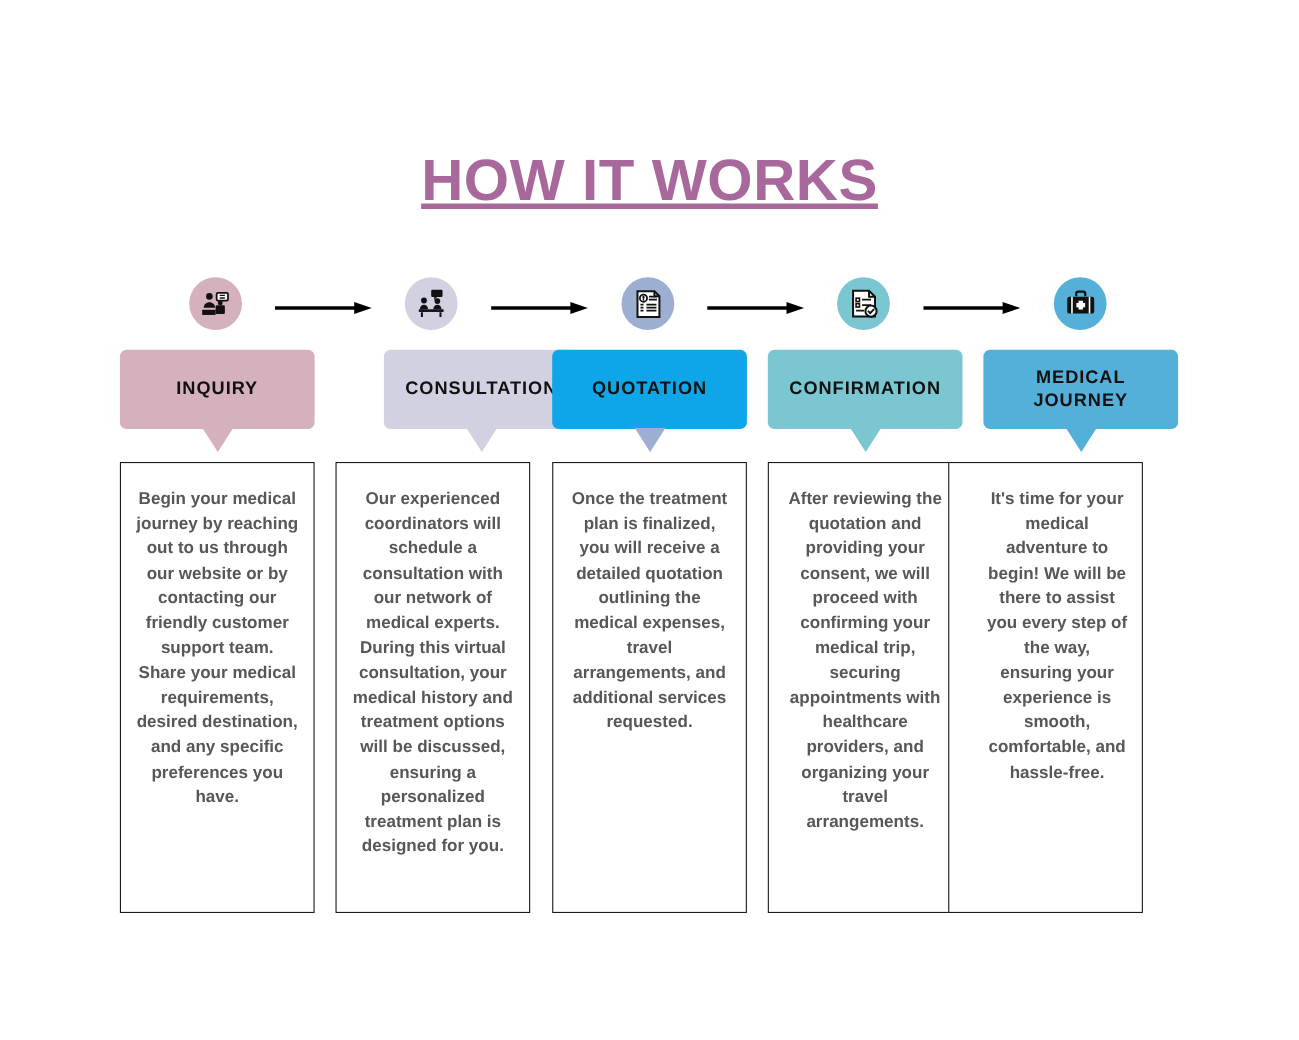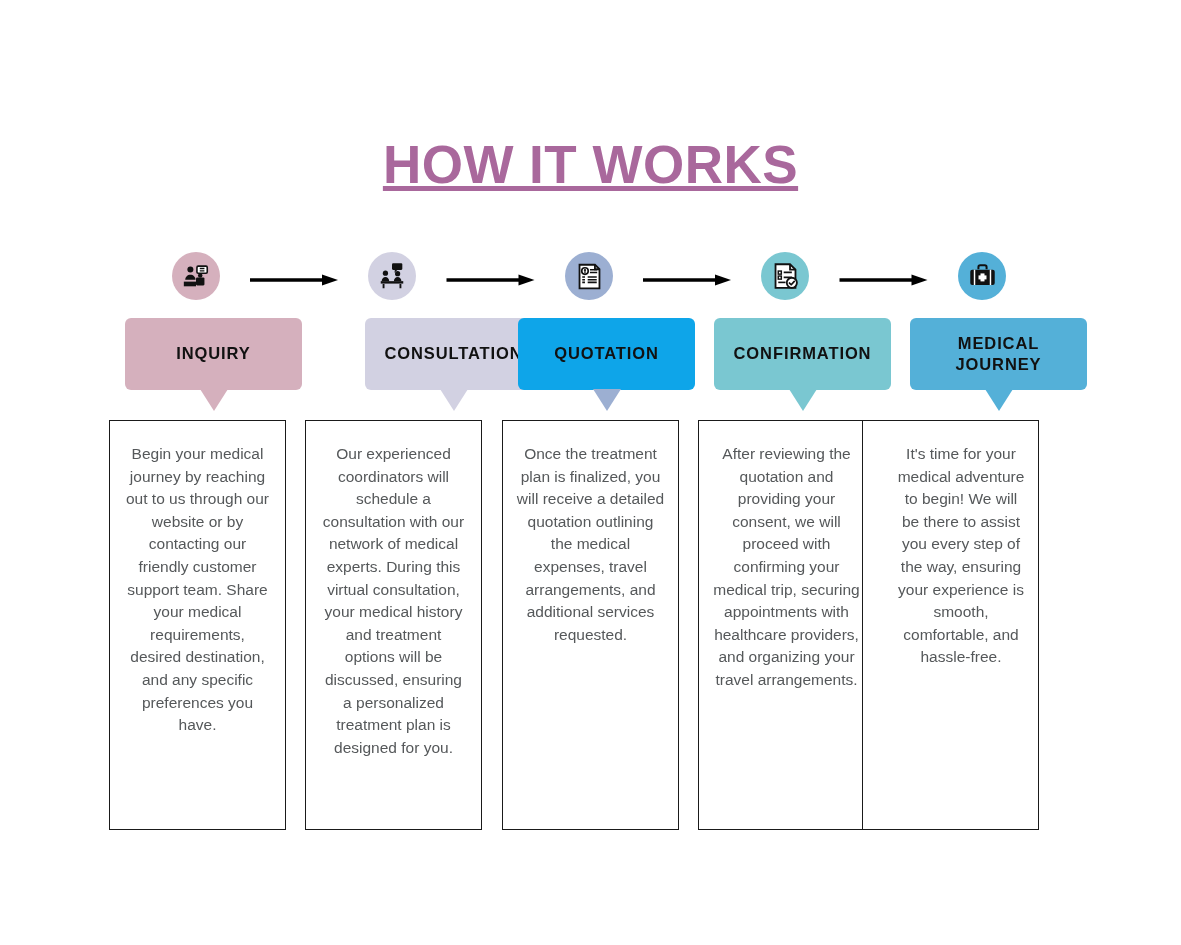--- a/index.html
+++ b/index.html
@@ -53,21 +53,21 @@
     position: absolute;
     top: 22px;
     height: 12px;
   }
   .arrow svg { display: block; }
 
   
   .banner-row {
     position: absolute;
     top: 318px;
-    left: 16px;
+    left: 0;
     width: 960px;
     height: 105px;
   }
   .banner {
     position: absolute;
     top: 0;
     width: 177px;
     height: 72px;
     border-radius: 6px;
     display: flex;
@@ -107,20 +107,21 @@
   }
   .card {
     position: absolute;
     top: 0;
     width: 177px;
     height: 410px;
     border: 1.5px solid #1a1a1a;
     background: #ffffff;
     box-sizing: border-box;
     padding: 22px 13px 10px 13px;
+    font-weight: bold;
   }
   .card-text {
     font-size: 15.5px;
     line-height: 22.6px;
     color: #55585a;
     text-align: center;
     display: block;
   }
 </style>
 </head>

